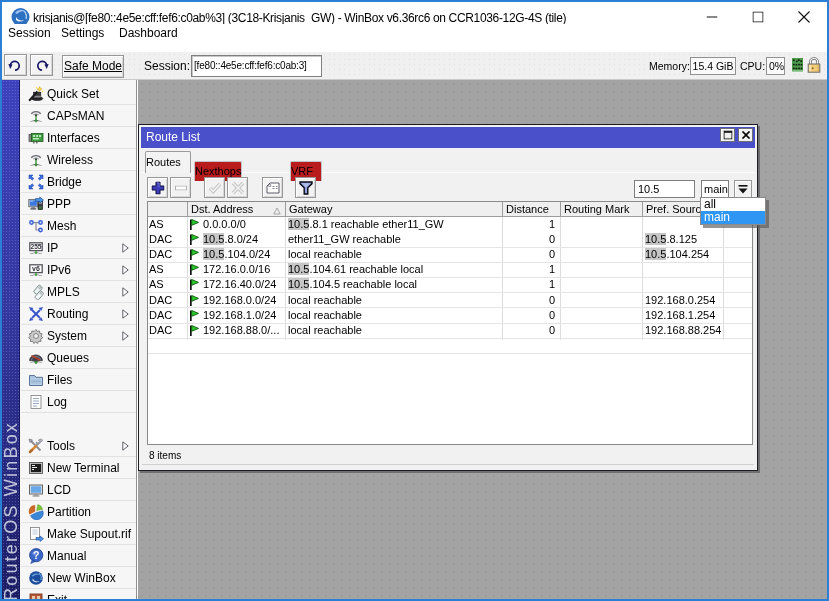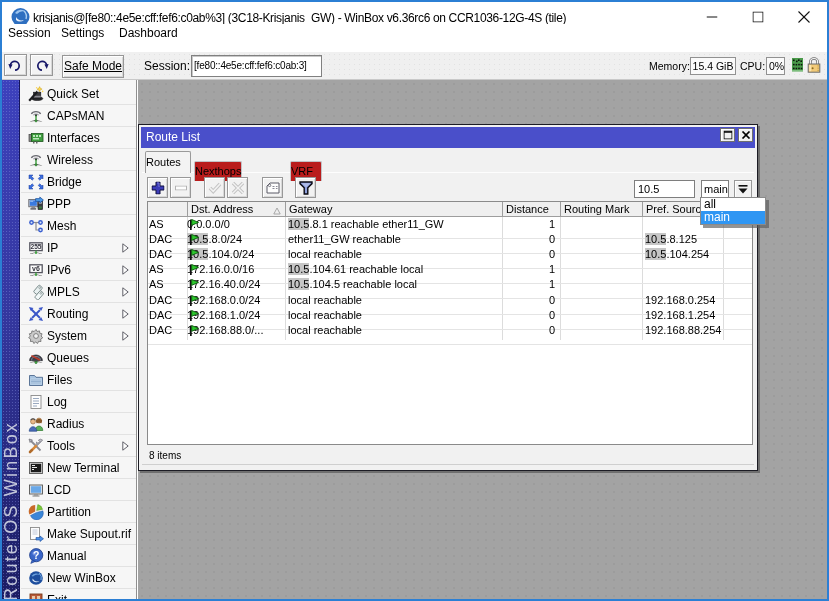--- a/index.html
+++ b/index.html
@@ -76,24 +76,24 @@
 #thead { position:absolute; left:0; top:0; width:100%; height:15px; background-color:#efefef; background-image:radial-gradient(#dedede 22%, rgba(0,0,0,0) 25%); background-size:4px 4px; border-bottom:1px solid #9d9d9d; }
 #thead .hc { position:absolute; top:0; height:15px; line-height:15px; padding-left:3px; color:#000; border-left:1px solid #9d9d9d; }
 .col0 { left:0; width:39px; border-left:none !important; }
 .col1 { left:39px; width:98px; }
 .col2 { left:137px; width:217px; }
 .col3 { left:354px; width:58px; }
 .col4 { left:412px; width:82px; }
 .col5 { left:494px; width:81px; }
 .col6 { left:575px; width:31px; }
 .vline { position:absolute; top:15px; height:122.8px; width:1px; background:#dcdcdc; }
-.trow { position:absolute; left:0; width:100%; height:22px; border-bottom:1px solid #e4e4e4; }
+.trow { position:absolute; left:0; width:100%; height:31px; border-bottom:1px solid #e4e4e4; }
 .trow .c { position:absolute; top:0; height:15px; line-height:15px; white-space:nowrap; overflow:hidden; }
 .trow .c.flags { padding-left:1px; }
-.trow .c.dst { }
+.trow .c.dst { padding-left:16px; }
 .trow .c.gw { padding-left:3px; }
 .trow .c.dist { text-align:right; padding-right:5px; }
 .trow .c.pref { padding-left:3px; }
 .hl { background:#c6c6c6; }
 .flagic { position:absolute; left:3px; top:2px; }
 
 #statusbar { position:absolute; left:3px; right:3px; top:321px; height:19px; border-bottom:1px solid #cfcfcf; }
 #statusbar span { position:absolute; left:7px; top:4px; font-size:10px; }
 
 
@@ -375,31 +375,20 @@
             <rect x="3" y="1.5" width="10" height="13" fill="#fdfdfd" stroke="#8a8a8a" stroke-width="0.9"></rect>
             <g stroke="#9aa9c0" stroke-width="1">
               <line x1="5" y1="4.5" x2="11" y2="4.5"></line>
               <line x1="5" y1="7" x2="11" y2="7"></line>
               <line x1="5" y1="9.5" x2="11" y2="9.5"></line>
               <line x1="5" y1="12" x2="9" y2="12"></line>
             </g>
           </svg></span>
         <span class="tx">Log</span>
       </div>
-  <div class="mitem" style="top:333px">
-        <span class="ic"><svg width="16" height="16" viewBox="0 0 16 16">
-            <circle cx="11" cy="4.6" r="2.5" fill="#e8b88a" stroke="#9a6a3a" stroke-width="0.7"></circle>
-            <path d="M8.5,7.2 a9,9 0 0 1 5,0 l0.7,-2.8 a4,4 0 0 0 -6.4,0 Z" fill="#8a5a2a"></path>
-            <path d="M7.2,14.5 a3.8,4.5 0 0 1 7.6,0 Z" fill="#5aae5a" stroke="#2a7a2a" stroke-width="0.7"></path>
-            <circle cx="5" cy="5.6" r="2.4" fill="#e8b88a" stroke="#9a6a3a" stroke-width="0.7"></circle>
-            <path d="M2.8,4.4 a3.2,3.2 0 0 1 4.4,0 l0.4,-0.9 a3.6,3.6 0 0 0 -5.2,0 Z" fill="#3a3a3e"></path>
-            <path d="M1.2,15.2 a3.8,4.5 0 0 1 7.6,0 Z" fill="#4a6ab8" stroke="#2a4a88" stroke-width="0.7"></path>
-          </svg></span>
-        <span class="tx">Radius</span>
-      </div>
   <div class="mitem" style="top:355px">
         <span class="ic"><svg width="16" height="16" viewBox="0 0 16 16">
             <line x1="2.5" y1="2.5" x2="12.5" y2="12.5" stroke="#8a8a92" stroke-width="1.8"></line>
             <path d="M1,1 l3.5,1 -2.5,2.5 -1,-3.5 Z" fill="#b0b0b8" stroke="#606068" stroke-width="0.6"></path>
             <path d="M14.6,2.2 a3,3 0 0 0 -4.2,0 l1.4,1.4 -1.8,1.8 -1.4,-1.4 a3,3 0 0 0 0.6,3.4 Z" fill="#c0c0c8" stroke="#70707a" stroke-width="0.7"></path>
             <line x1="12.8" y1="3.2" x2="4.2" y2="11.8" stroke="#9a9aa2" stroke-width="1.6"></line>
             <line x1="8.6" y1="7.4" x2="3.4" y2="12.6" stroke="#d88a3a" stroke-width="2.6"></line>
             <line x1="3.8" y1="12.2" x2="2" y2="14" stroke="#b06a2a" stroke-width="2.6" stroke-linecap="round"></line>
           </svg></span>
         <span class="tx">Tools</span>

